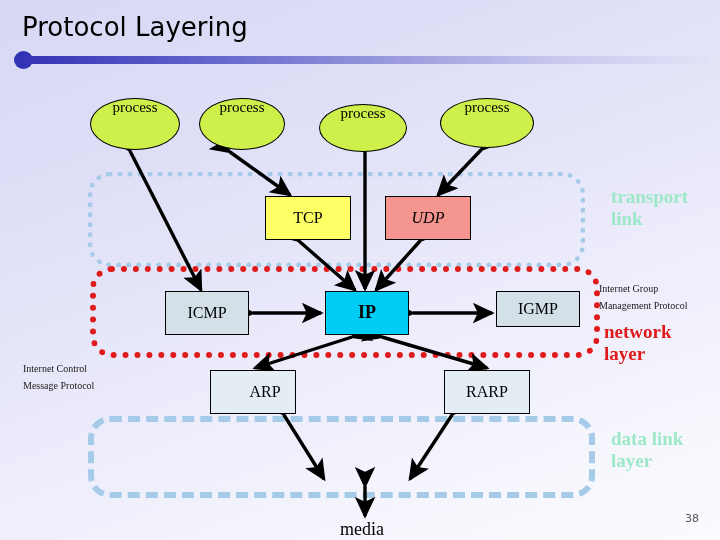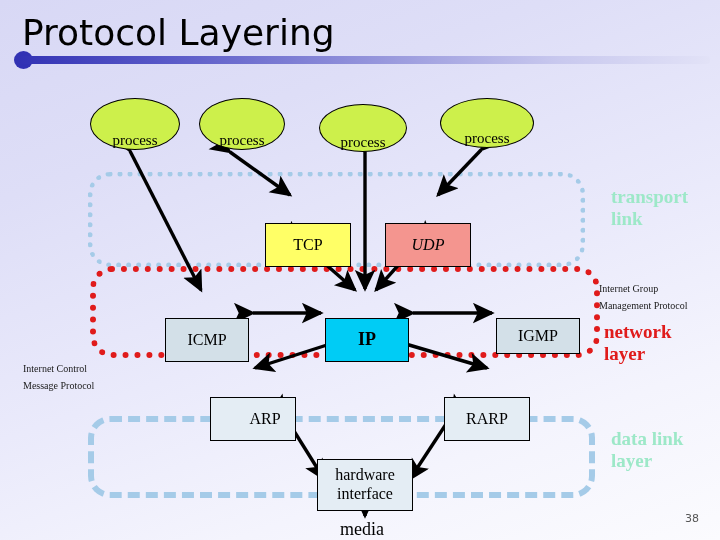--- a/index.html
+++ b/index.html
@@ -19,21 +19,21 @@
     background: linear-gradient(160deg, #d8d8f5 0%, #dedef7 25%, #eaeafb 55%, #f4f4fd 78%, #fbfbfe 100%);
     overflow: hidden;
   }
 
   
   #title {
     position: absolute;
     left: 22px;
     top: 12px;
     font-family: "DejaVu Sans", sans-serif;
-    font-size: 36px;
+    font-size: 26px;
     color: #000000;
     letter-spacing: 0px;
     white-space: nowrap;
   }
   #title-rule {
     position: absolute;
     left: 18px;
     top: 56px;
     width: 692px;
     height: 8px;
@@ -79,41 +79,40 @@
   }
 
   
   .process {
     position: absolute;
     box-sizing: border-box;
     background: #cdf04b;
     border: 1.5px solid #000000;
     border-radius: 50%;
     display: flex;
-    align-items: flex-end;
+    align-items: flex-start;
     justify-content: center;
     font-family: "Liberation Serif", serif;
     font-size: 15px;
     color: #000000;
   }
 
   
   .pbox {
     position: absolute;
     box-sizing: border-box;
     border: 1.5px solid #000000;
     display: flex;
     align-items: center;
     justify-content: center;
     text-align: center;
     font-family: "Liberation Serif", serif;
     font-size: 16px;
     color: #000000;
     line-height: 1.18;
-    margin-top: 27px;
   }
   .pbox.tcp  { background: #ffff66; }
   .pbox.udp  { background: #f4958f; }
   .pbox.ip   { background: #00ccf5; font-weight: bold; font-size: 18px; }
   .pbox.grey { background: #d3e0e8; }
   .pbox.pale { background: #e4edf4; }
 
   
   .layer-caption {
     position: absolute;
@@ -232,22 +231,20 @@
       <span>process</span>
     </div>
 
   <div class="pbox tcp" style="left: 265px; top: 196px; width: 86px; height: 44px; background: rgb(255, 255, 102);">TCP</div>
   <div class="pbox udp" style="left: 385px; top: 196px; width: 86px; height: 44px; background: rgb(244, 149, 143); font-style: italic;">UDP</div>
   <div class="pbox grey" style="left: 165px; top: 291px; width: 84px; height: 44px; background: rgb(211, 224, 232);">ICMP</div>
   <div class="pbox ip" style="left: 325px; top: 291px; width: 84px; height: 44px; background: rgb(0, 204, 245);">IP</div>
   <div class="pbox grey" style="left: 496px; top: 291px; width: 84px; height: 36px; background: rgb(211, 224, 232);">IGMP</div>
   <div class="pbox pale" style="left: 210px; top: 370px; width: 86px; height: 44px; background: rgb(228, 237, 244); padding-left: 24px;">ARP</div>
   <div class="pbox pale" style="left: 444px; top: 370px; width: 86px; height: 44px; background: rgb(228, 237, 244);">RARP</div>
-  <div class="pbox pale" style="white-space: pre-line; left: 317px; top: 432px; width: 96px; height: 52px; background: rgb(228, 237, 244);">hardware
-interface</div>
 
   <div class="layer-caption" id="cap-transport">transport
 link</div>
   <div class="layer-caption" id="cap-network">network
 layer</div>
   <div class="layer-caption" id="cap-datalink">data link
 layer</div>
 
   <div class="annot" id="annot-icmp">Internet Control
 Message Protocol</div>

